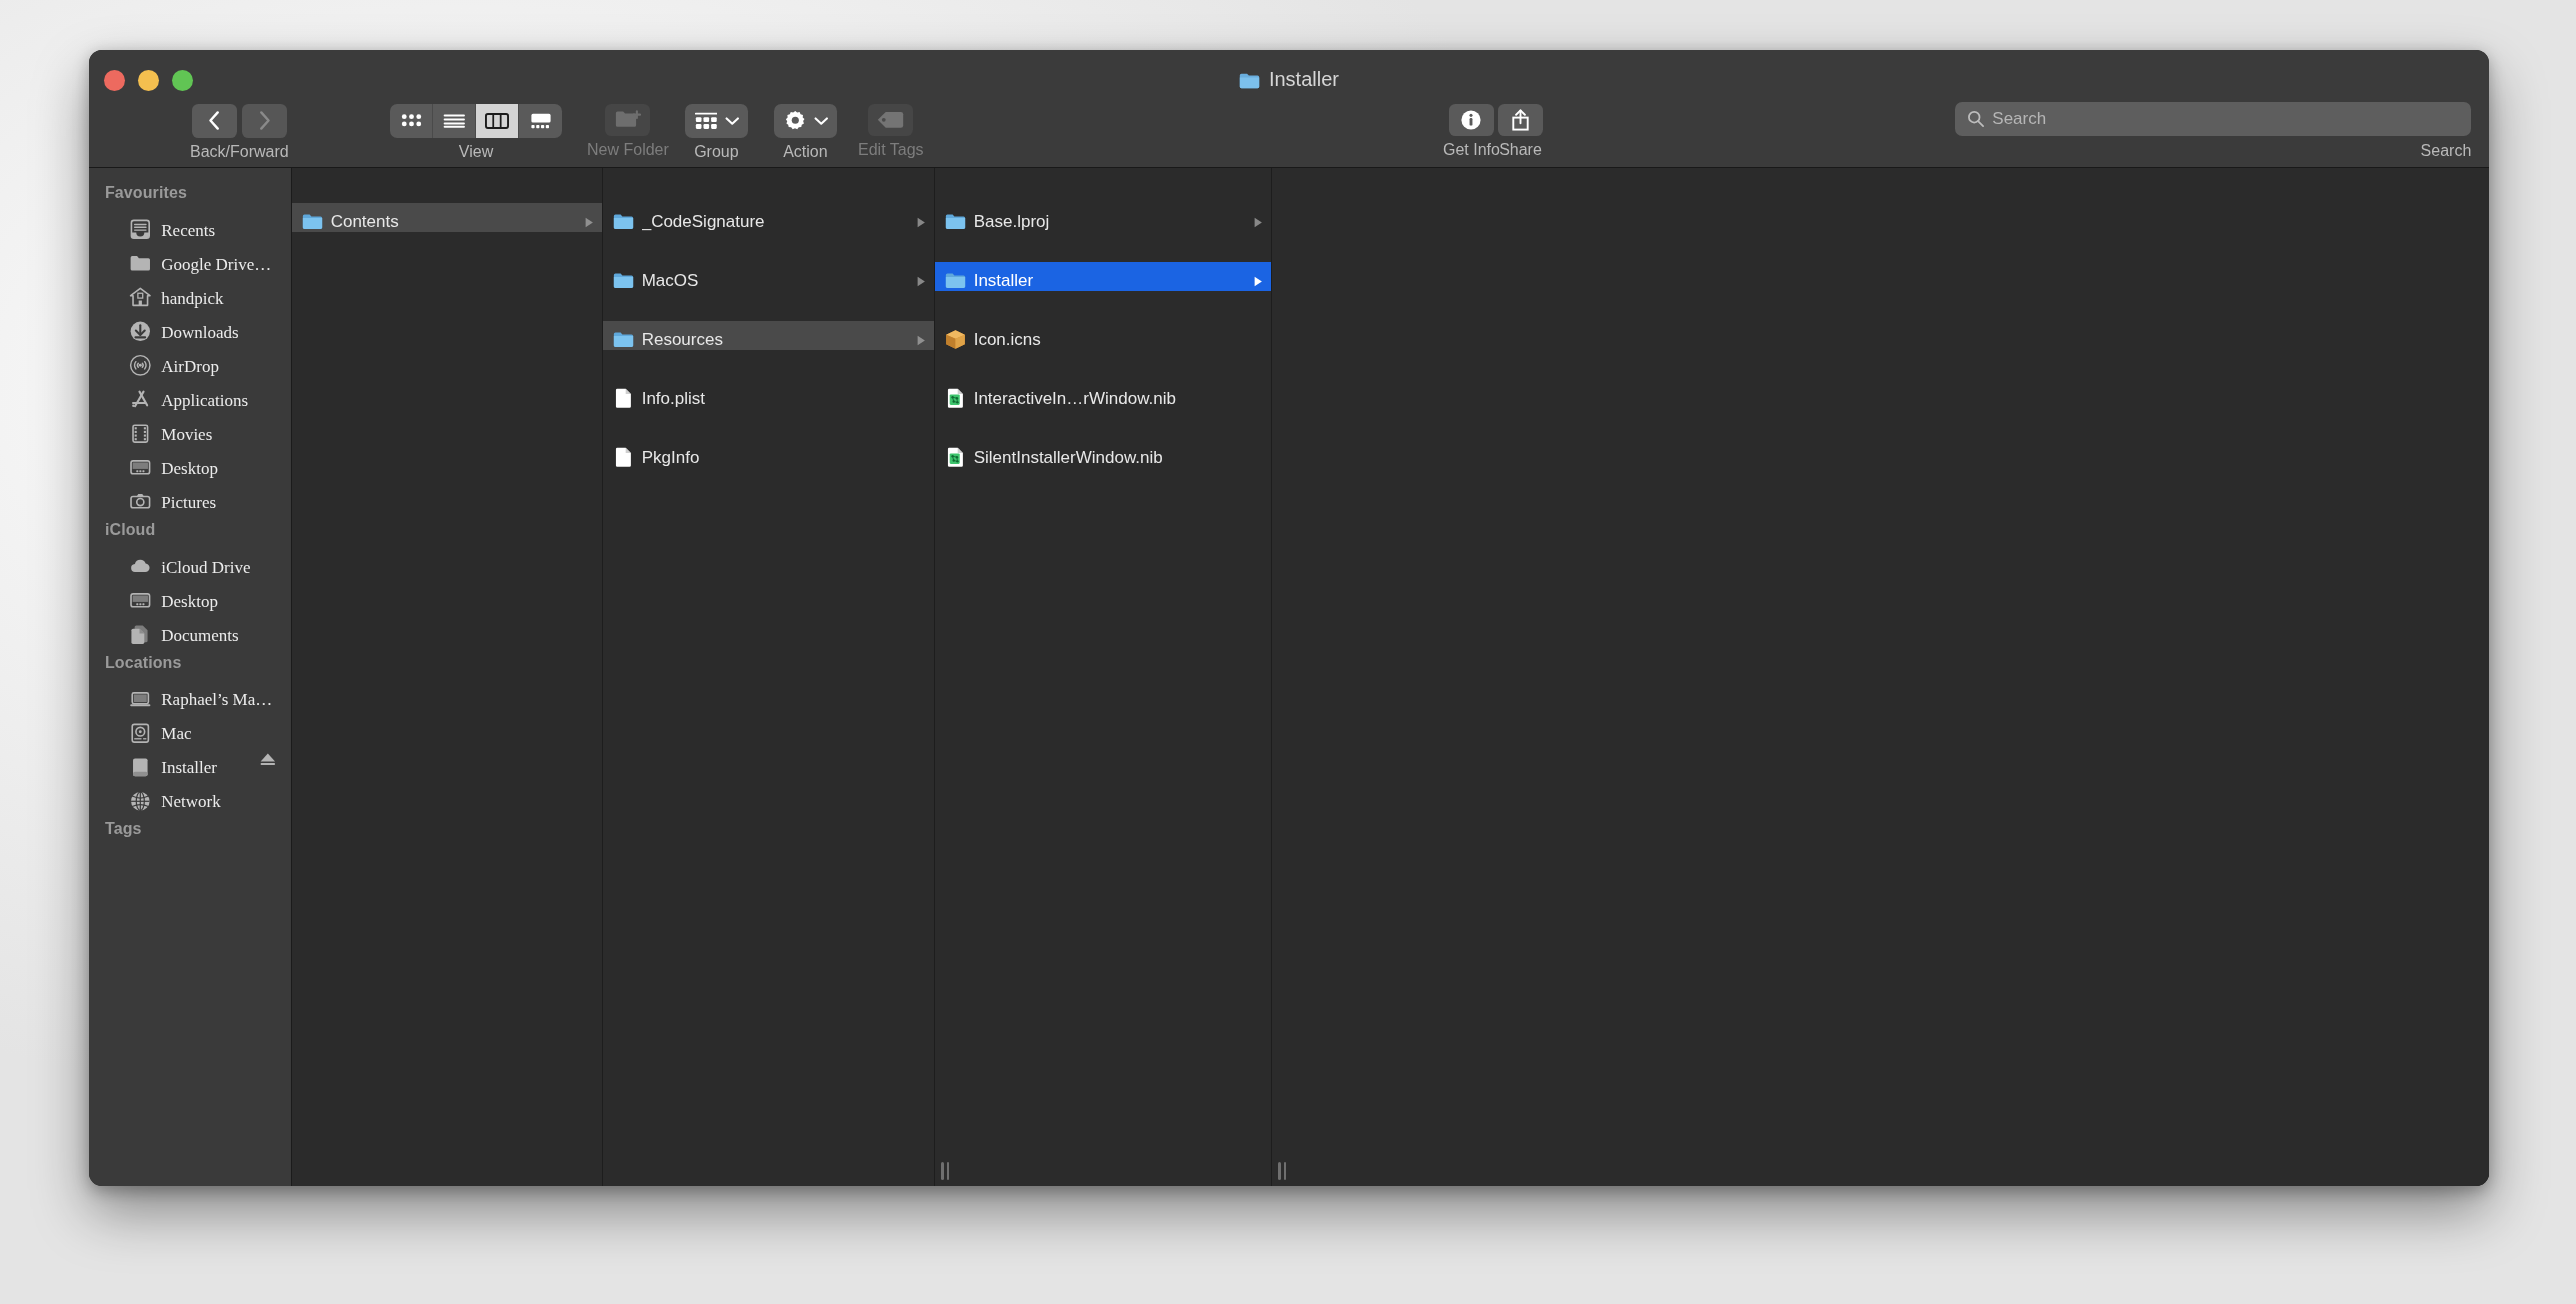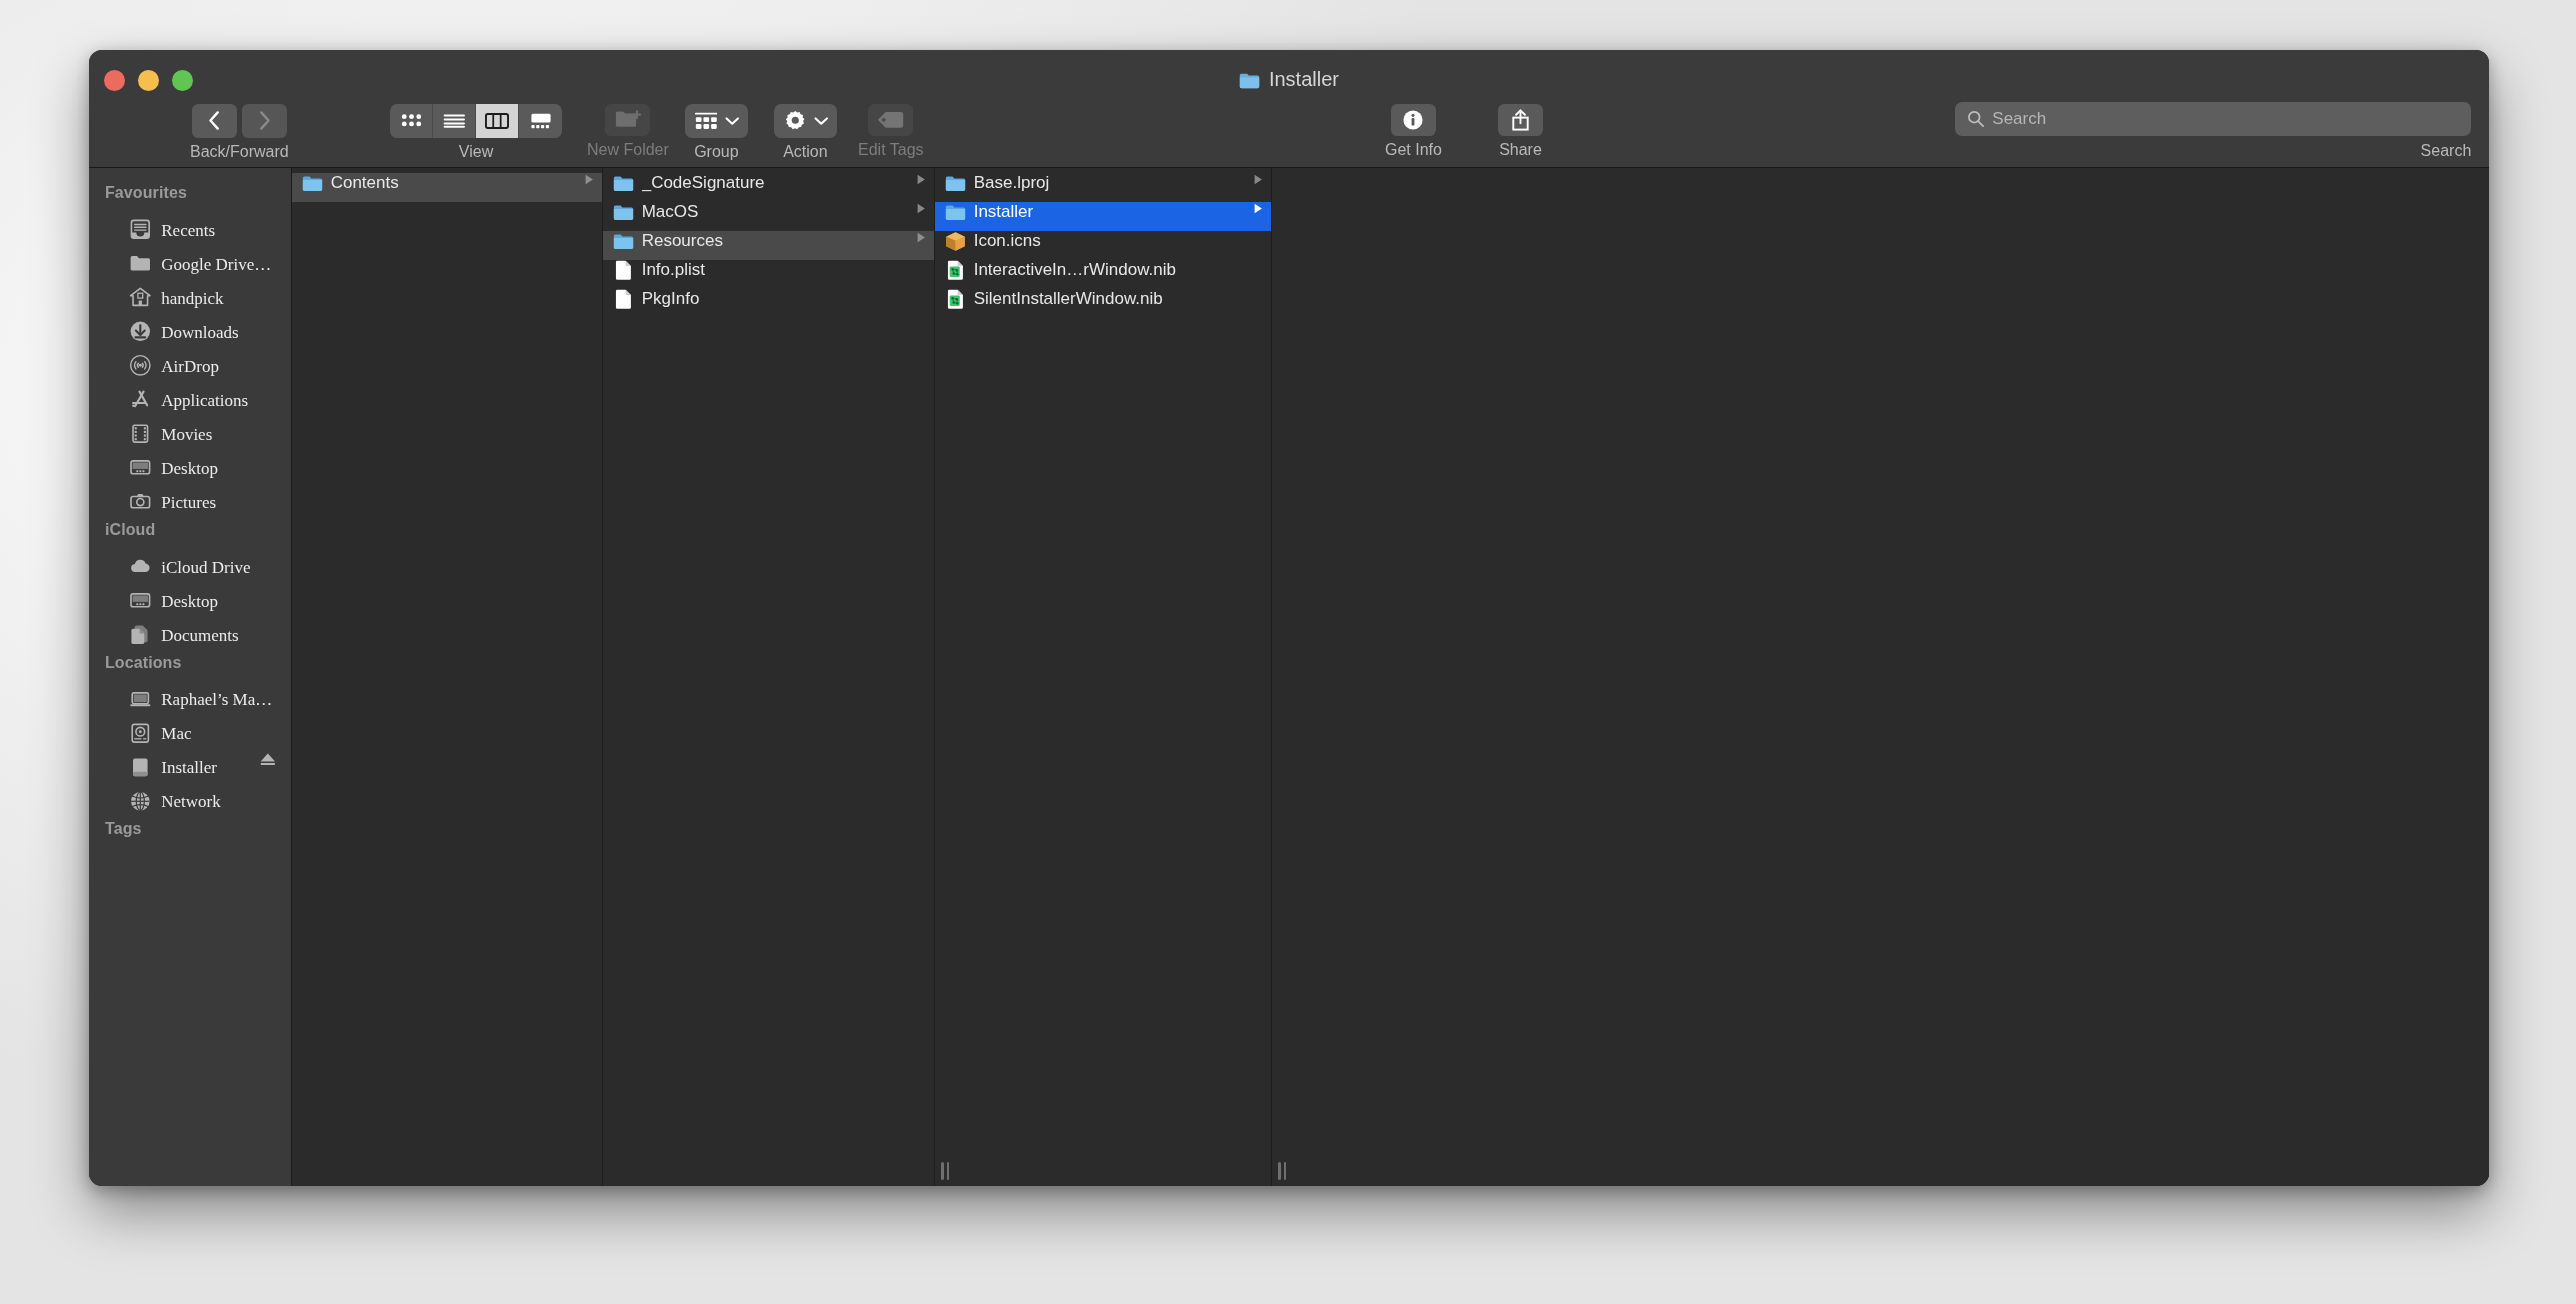--- a/index.html
+++ b/index.html
@@ -163,23 +163,24 @@
     overflow: hidden;
     background: #2b2b2b;
   }
   .col-1 { width: 311px; flex: 0 0 311px; }
   .col-2 { width: 332px; flex: 0 0 332px; }
   .col-3 { width: 337px; flex: 0 0 337px; }
   .col-4 { width: 321px; flex: 0 0 321px; }
   .col-5 { flex: 1 1 auto; border-right: none; }
 
   .row {
-    display: flex; align-items: flex-start;
+    display: flex; align-items: flex-end;
     height: 29px; padding: 0 8px 0 9.7px;
     gap: 8px;
+    margin-top: 30px;
   }
   .row.sel-inactive { background: #4a4a4a; }
   .row.sel-active { background: #1b64e3; }
   .row-icon { width: 21px; height: 21px; flex: 0 0 21px;
               display: flex; align-items: center; justify-content: center; }
   .row-label {
     font-size: 17px; color: #e8e8e8; flex: 1 1 auto;
     white-space: nowrap; overflow: hidden; text-overflow: ellipsis;
   }
   .row.sel-active .row-label { color: #ffffff; }
@@ -333,21 +334,21 @@
         <div class="tb-group" style="left:769px; top:1.6px;">
           <div class="tb-btn disabled">
             <svg width="27" height="17.7" viewBox="0 0 34 22">
               <path d="M11 1h19a3 3 0 0 1 3 3v14a3 3 0 0 1-3 3H11L1 11z" fill="#747474"></path>
               <circle cx="8.5" cy="11" r="2.4" fill="#4a4a4a"></circle>
             </svg>
           </div>
           <div class="tb-label dim">Edit Tags</div>
         </div>
 
-        <div class="tb-group" style="left:1296px; top:1.6px;text-align:right;">
+        <div class="tb-group" style="left:1354px; top:1.6px;text-align:right;">
           <div class="tb-btn">
             <svg width="24" height="24" viewBox="0 0 30 30">
               <circle cx="15" cy="15" r="12" fill="#ffffff"></circle>
               <circle cx="15" cy="9.2" r="1.9" fill="#5a5a5a"></circle>
               <rect x="13.2" y="12.6" width="3.6" height="9.4" rx="1.5" fill="#5a5a5a"></rect>
             </svg>
           </div>
           <div class="tb-label">Get Info</div>
         </div>
 

